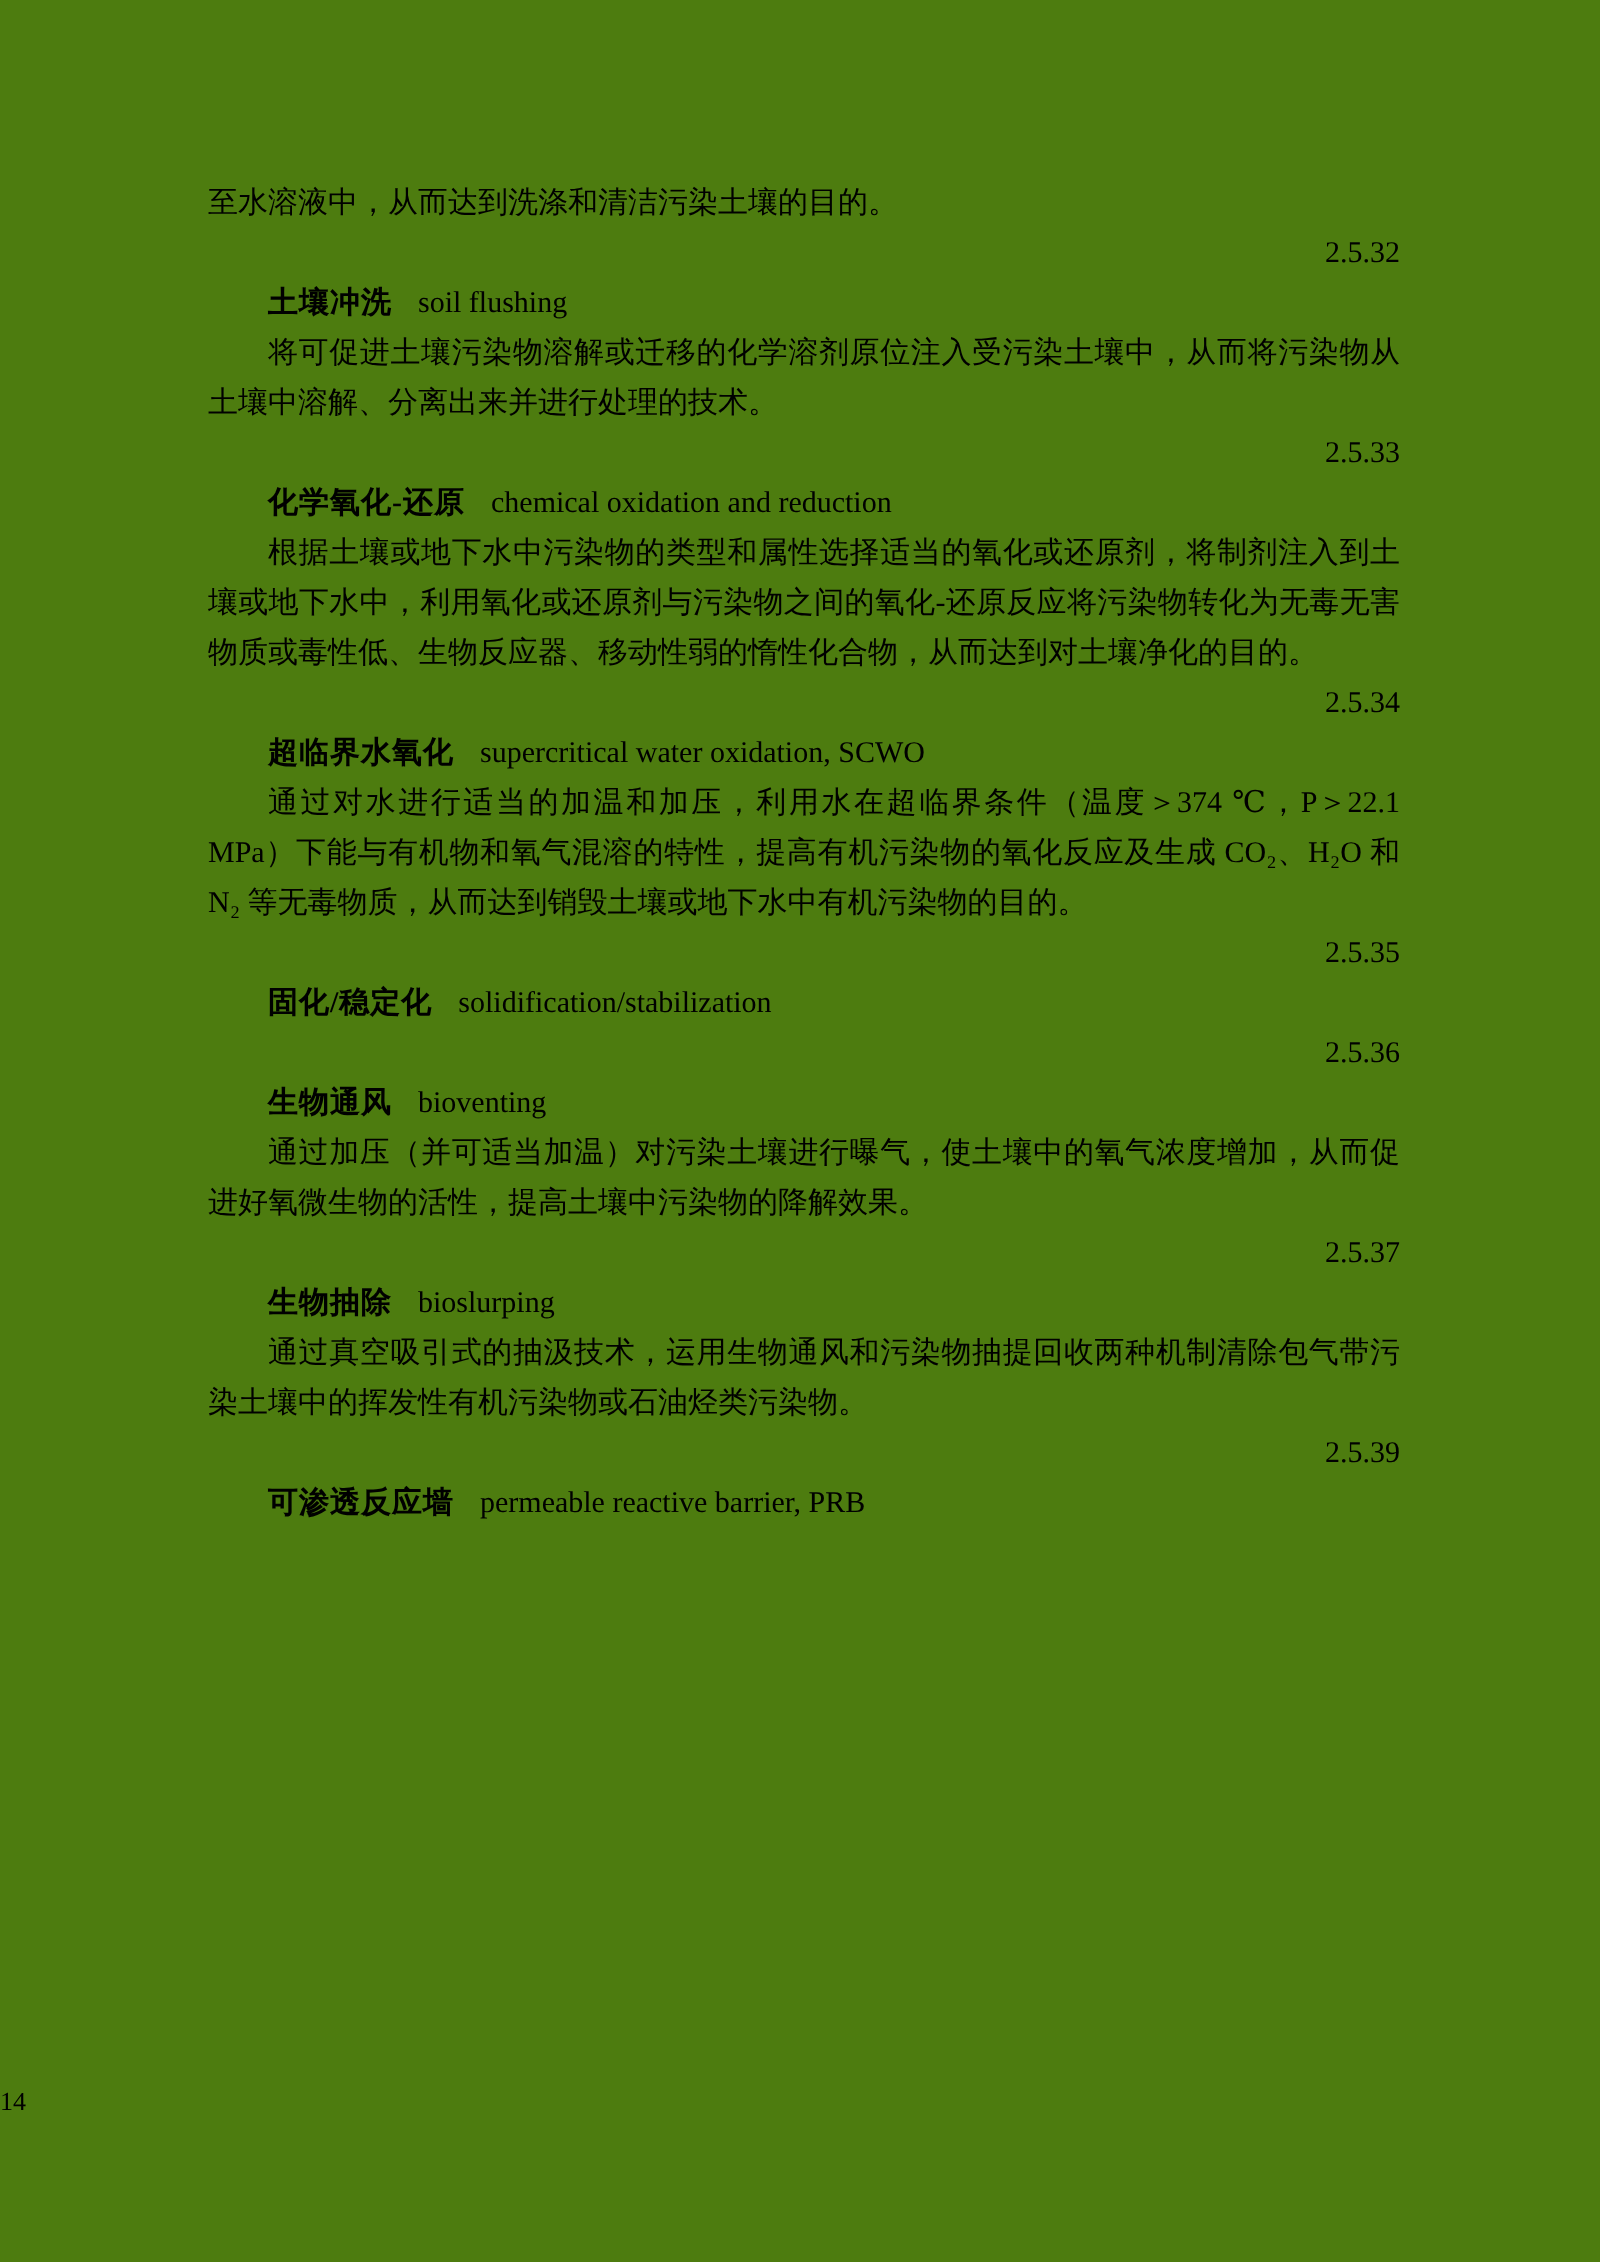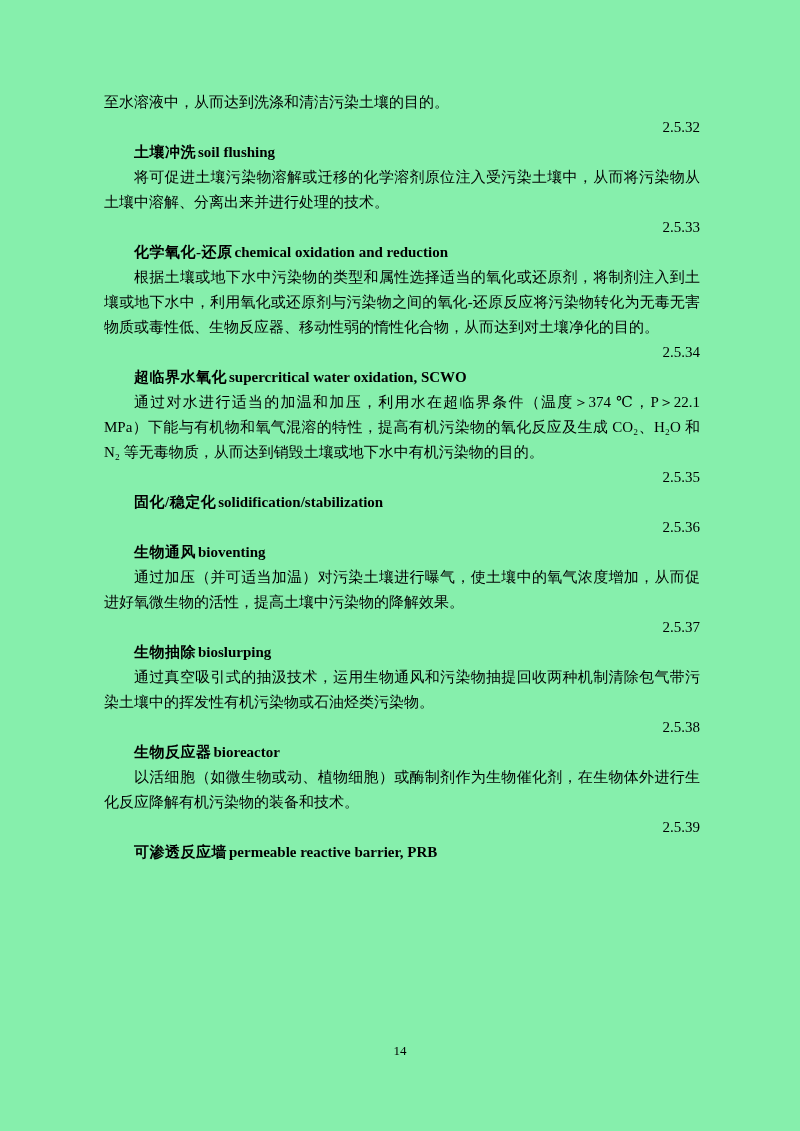--- a/index.html
+++ b/index.html
@@ -4,21 +4,21 @@
 <style>
   html, body {
     margin: 0;
     padding: 0;
     background: #ffffff;
   }
   .page {
     position: relative;
     width: 800px;
     height: 1131px;
-    background: #86efac;
+    background: #4d7c0f;
     color: #000000;
     font-family: "Liberation Serif", "DejaVu Serif", serif;
     overflow: hidden;
   }
   .content {
     position: absolute;
     left: 104px;
     top: 90px;
     width: 596px;
     font-size: 15px;
@@ -36,33 +36,33 @@
   }
   .term-line {
     text-indent: 2em;
     white-space: nowrap;
   }
   .term-zh {
     font-weight: 700;
     letter-spacing: 0.5px;
   }
   .term-en {
-    margin-left: 2px;
-    font-weight: 700;
+    margin-left: 13px;
+    font-weight: 400;
   }
   .definition {
     text-indent: 2em;
     text-align: justify;
   }
   .page-num {
     position: absolute;
     top: 1042px;
     left: 0;
     width: 100%;
-    text-align: center;
+    text-align: left;
     font-size: 13px;
     line-height: 18px;
   }
 </style>
 </head>
 <body>
 
 <div class="page">
   <div class="content">
 
@@ -96,25 +96,20 @@
       <p class="term-line"><span class="term-zh">生物通风</span><span class="term-en">bioventing</span></p>
       <p class="definition">通过加压（并可适当加温）对污染土壤进行曝气，使土壤中的氧气浓度增加，从而促进好氧微生物的活性，提高土壤中污染物的降解效果。</p>
     </div>
 
     <div class="section">
       <p class="sec-num">2.5.37</p>
       <p class="term-line"><span class="term-zh">生物抽除</span><span class="term-en">bioslurping</span></p>
       <p class="definition">通过真空吸引式的抽汲技术，运用生物通风和污染物抽提回收两种机制清除包气带污染土壤中的挥发性有机污染物或石油烃类污染物。</p>
     </div>
 
-    <div class="section">
-      <p class="sec-num">2.5.38</p>
-      <p class="term-line"><span class="term-zh">生物反应器</span><span class="term-en">bioreactor</span></p>
-      <p class="definition">以活细胞（如微生物或动、植物细胞）或酶制剂作为生物催化剂，在生物体外进行生化反应降解有机污染物的装备和技术。</p>
-    </div>
 
     <div class="section">
       <p class="sec-num">2.5.39</p>
       <p class="term-line"><span class="term-zh">可渗透反应墙</span><span class="term-en">permeable reactive barrier, PRB</span></p>
     </div>
 
   </div>
 
   <div class="page-num">14</div>
 </div>

